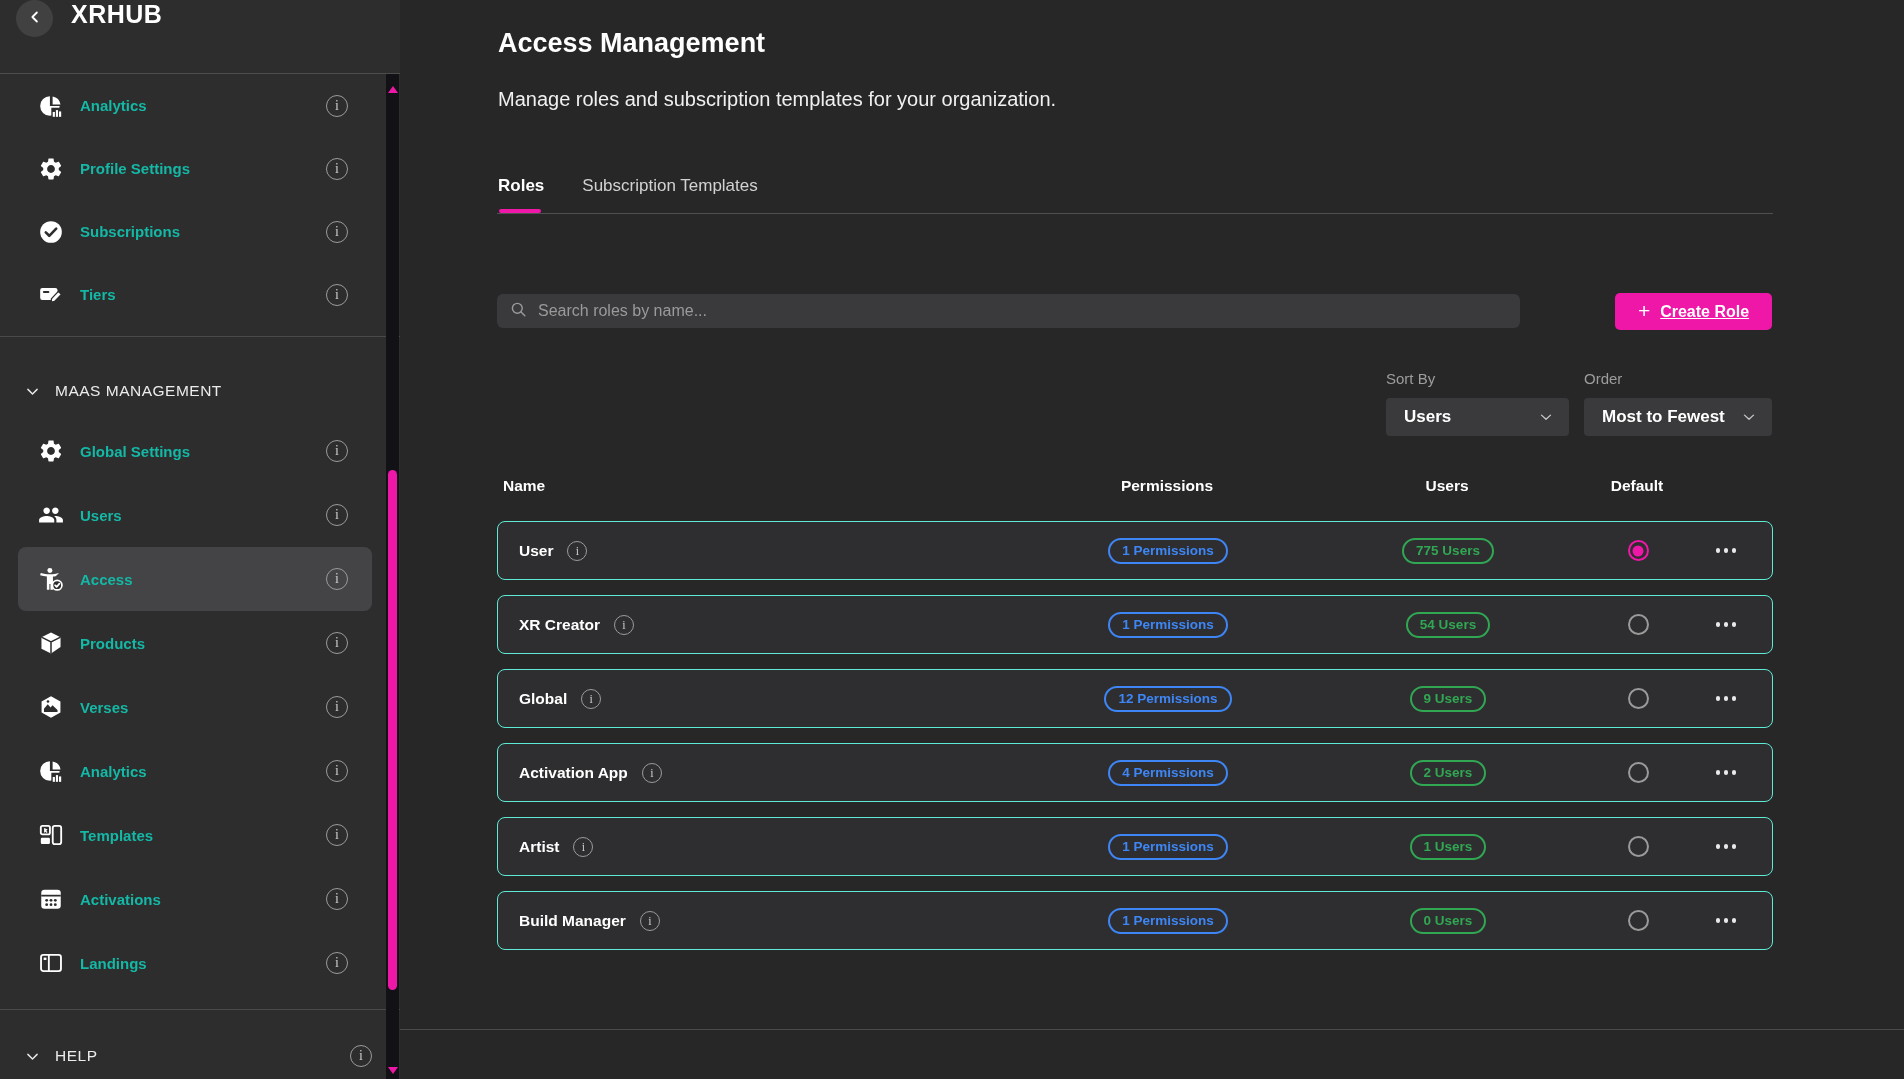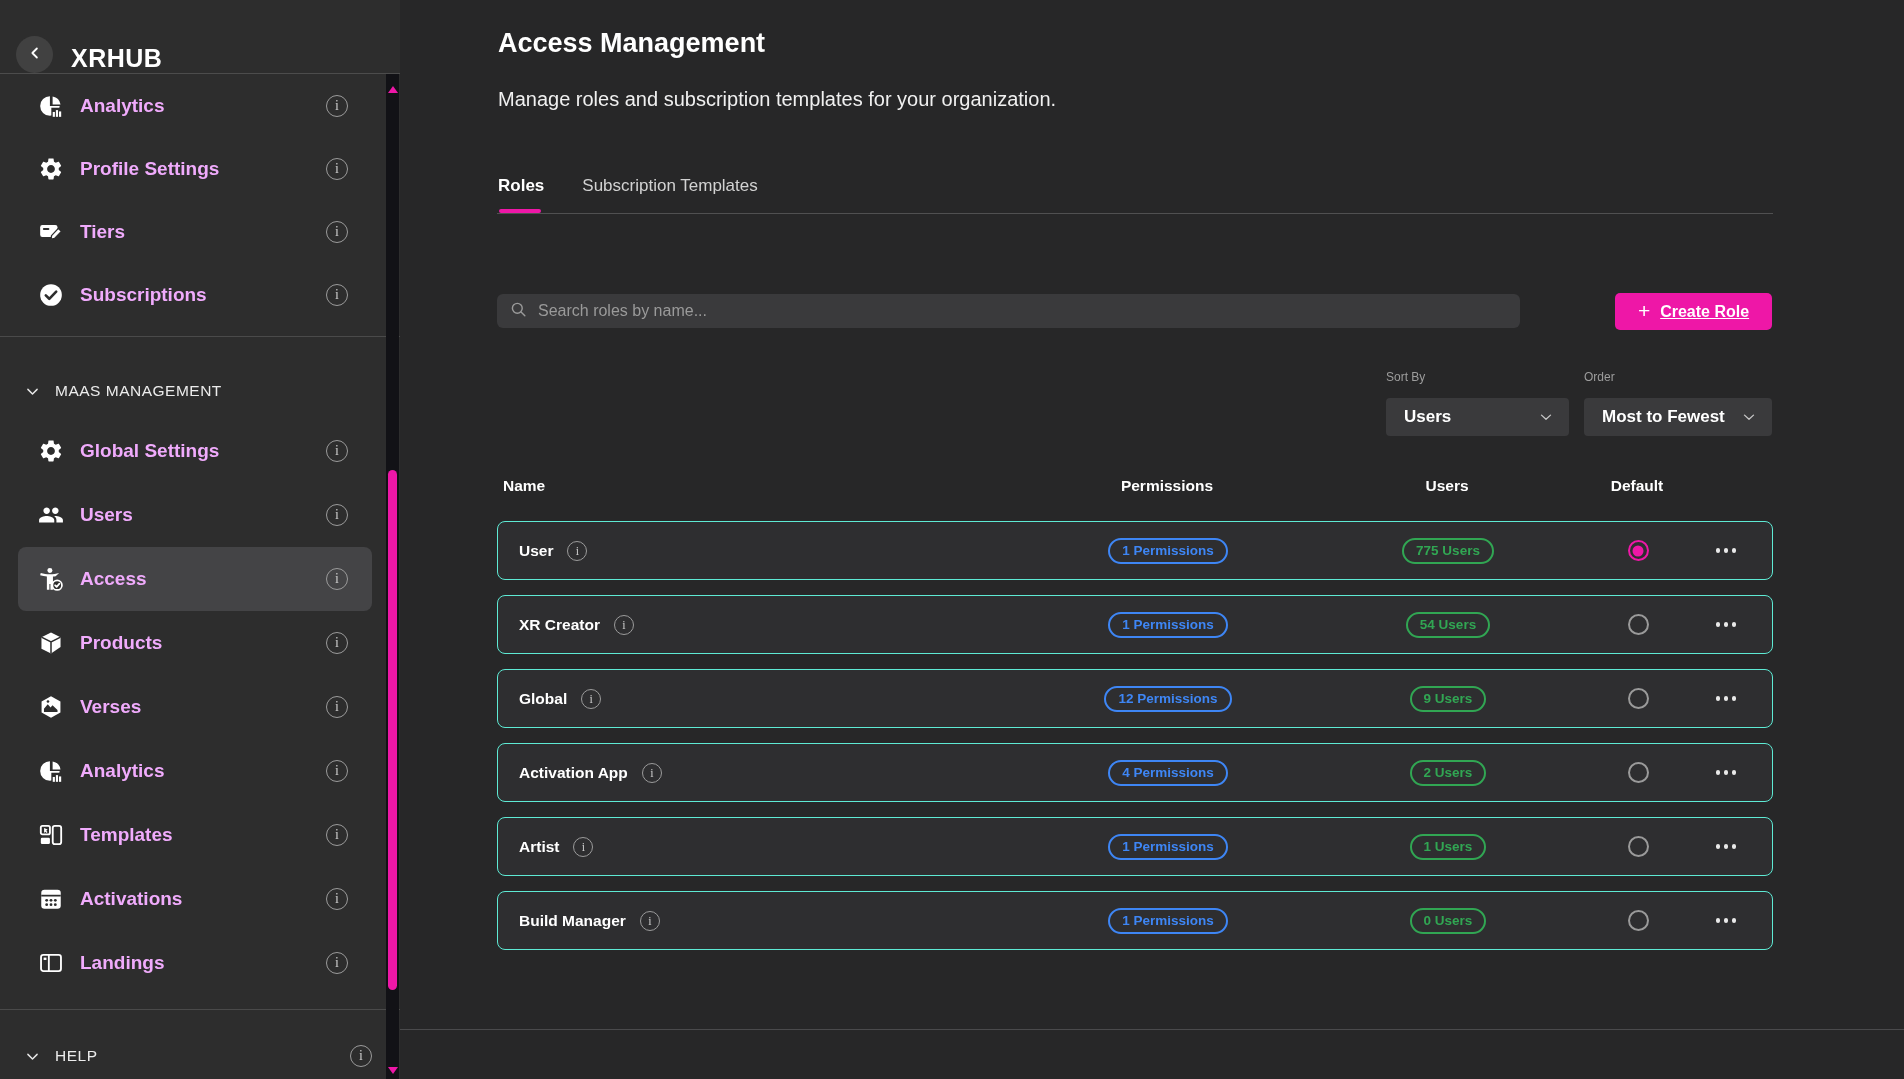--- a/index.html
+++ b/index.html
@@ -6,29 +6,29 @@
     --accent:#ee17a7;
     --blue:#3e86f5;
     --green:#31a653;
   }
   *{box-sizing:border-box;margin:0;padding:0;}
   body{background:#1a1a1a;font-family:"Liberation Sans",sans-serif;}
   .app{position:relative;width:1904px;height:1079px;background:#272728;overflow:hidden;color:#fff;}
 
   
   .sidebar{position:absolute;left:0;top:0;width:400px;height:1079px;background:#2d2d2d;}
-  .sb-header{height:74px;border-bottom:1px solid #4c4c4c;display:flex;align-items:flex-end;padding-left:16px;gap:18px;}
+  .sb-header{height:74px;border-bottom:1px solid #4c4c4c;display:flex;align-items:flex-start;padding-left:16px;gap:18px;}
   .back-btn{width:37px;height:37px;border-radius:50%;background:#414141;display:flex;align-items:center;justify-content:center;cursor:pointer;flex:0 0 37px;}
   .logo{font-size:25px;font-weight:700;letter-spacing:.5px;color:#fff;}
   .sb-item{height:63px;display:flex;align-items:center;margin:0 28px 0 18px;padding:0 24px 0 20px;gap:16px;border-radius:8px;cursor:pointer;}
   .sb-maas .sb-item{height:64px;}
   .sb-item.selected{background:#444446;}
   .sb-icon{width:26px;height:26px;flex:0 0 26px;display:flex;align-items:center;justify-content:center;}
   .sb-icon svg{width:26px;height:26px;}
-  .sb-item .lbl{font-size:19px;font-weight:700;color:#f0abfc;white-space:nowrap;}
+  .sb-item .lbl{font-size:15px;font-weight:700;color:#14b8a6;white-space:nowrap;}
   .info{margin-left:auto;width:22px;height:22px;flex:0 0 22px;border:1.5px solid #9b9b9b;border-radius:50%;color:#cccccc;display:flex;align-items:center;justify-content:center;cursor:pointer;}
   .info::before{content:"i";font-family:"Liberation Serif",serif;font-size:14px;line-height:1;}
   .sb-divider{height:1px;background:#4a4a4a;margin-top:10px;}
   .sb-divider.second{margin-top:14px;}
   .sb-section{display:flex;align-items:center;height:56px;margin:26px 28px 0 24px;gap:14px;cursor:pointer;}
   .sb-section.help{margin-top:18px;}
   .sb-section .sec-lbl{font-size:15.5px;color:#ececec;letter-spacing:.5px;}
   .chev{display:flex;align-items:center;}
 
   
@@ -49,21 +49,21 @@
   .tab-underline{position:absolute;left:99px;top:209px;width:42px;height:4px;background:var(--accent);border-radius:2px;}
   .tabs-divider{position:absolute;left:97px;top:213px;width:1276px;height:1px;background:#505051;}
 
   .searchbar{position:absolute;left:97px;top:294px;width:1023px;height:34px;background:#3a3a3c;border-radius:6px;display:flex;align-items:center;padding:0 12px;gap:10px;}
   .searchbar input{flex:1;background:transparent;border:none;outline:none;color:#e8e8e8;font-size:16px;font-family:"Liberation Sans",sans-serif;}
   .searchbar input::placeholder{color:#9a9a9a;}
   .create-btn{position:absolute;left:1215px;top:293px;width:157px;height:37px;background:var(--accent);border:none;border-radius:5px;color:#fff;display:flex;align-items:center;justify-content:center;gap:10px;cursor:pointer;}
   .create-btn .plus{font-size:21px;font-weight:400;line-height:1;margin-top:-2px;}
   .create-btn .txt{font-size:16px;font-weight:700;font-family:"Liberation Sans",sans-serif;text-decoration:underline;}
 
-  .filter-label{position:absolute;top:370px;font-size:12px;color:#9d9d9d;}
+  .filter-label{position:absolute;top:370px;font-size:15px;color:#9d9d9d;}
   .filter-label.sort{left:986px;}
   .filter-label.order{left:1184px;}
   .dropdown{position:absolute;top:398px;height:38px;background:#3a3a3c;border-radius:4px;display:flex;align-items:center;padding:0 14px 0 18px;cursor:pointer;}
   .dropdown.sort{left:986px;width:183px;}
   .dropdown.order{left:1184px;width:188px;}
   .dropdown .val{font-size:17px;font-weight:600;color:#fff;flex:1;white-space:nowrap;}
   .dropdown svg{flex:0 0 18px;}
 
   .thead{position:absolute;left:97px;top:477px;width:1276px;display:grid;grid-template-columns:540px 260px 300px 80px 96px;align-items:center;}
   .th{font-size:15.5px;font-weight:700;color:#fff;}
@@ -127,37 +127,37 @@
               <path fill="#fff" d="M19.14 12.94c.04-.3.06-.61.06-.94 0-.32-.02-.64-.07-.94l2.03-1.58c.18-.14.23-.41.12-.61l-1.92-3.32c-.12-.22-.37-.29-.59-.22l-2.39.96c-.5-.38-1.03-.7-1.62-.94l-.36-2.54c-.04-.24-.24-.41-.48-.41h-3.84c-.24 0-.43.17-.47.41l-.36 2.54c-.59.24-1.13.57-1.62.94l-2.39-.96c-.22-.08-.47 0-.59.22L2.74 8.87c-.12.21-.08.47.12.61l2.03 1.58c-.05.3-.09.63-.09.94s.02.64.07.94l-2.03 1.58c-.18.14-.23.41-.12.61l1.92 3.32c.12.22.37.29.59.22l2.39-.96c.5.38 1.03.7 1.62.94l.36 2.54c.05.24.24.41.48.41h3.84c.24 0 .44-.17.47-.41l.36-2.54c.59-.24 1.13-.56 1.62-.94l2.39.96c.22.08.47 0 .59-.22l1.92-3.32c.12-.22.07-.47-.12-.61l-2.01-1.58zM12 15.6c-1.98 0-3.6-1.62-3.6-3.6s1.62-3.6 3.6-3.6 3.6 1.62 3.6 3.6-1.62 3.6-3.6 3.6z"></path>
             </svg>
           </span>
     <span class="lbl">Profile Settings</span>
     <span class="info"></span>
   </div>
 
   <div class="sb-item">
     <span class="sb-icon">
             <svg viewBox="0 0 24 24">
+              <circle cx="12" cy="12" r="10" fill="#fff"></circle>
+              <path d="M7.2 12.3l3.2 3.2 6.4-6.6" stroke="#2d2d2d" stroke-width="2.4" fill="none" stroke-linecap="round" stroke-linejoin="round"></path>
+            </svg>
+          </span>
+    <span class="lbl">Subscriptions</span>
+    <span class="info"></span>
+  </div>
+
+  <div class="sb-item">
+    <span class="sb-icon">
+            <svg viewBox="0 0 24 24">
               <rect x="2" y="5.5" width="16" height="11" rx="2" fill="#fff"></rect>
               <rect x="4.5" y="8.3" width="6" height="1.8" rx=".9" fill="#2d2d2d"></rect>
               <path d="M12.5 15.3l6.3-6.6 2.8 2.7-6.3 6.6-3.2.7z" fill="#fff" stroke="#2d2d2d" stroke-width="1.2"></path>
             </svg>
           </span>
     <span class="lbl">Tiers</span>
-    <span class="info"></span>
-  </div>
-
-  <div class="sb-item">
-    <span class="sb-icon">
-            <svg viewBox="0 0 24 24">
-              <circle cx="12" cy="12" r="10" fill="#fff"></circle>
-              <path d="M7.2 12.3l3.2 3.2 6.4-6.6" stroke="#2d2d2d" stroke-width="2.4" fill="none" stroke-linecap="round" stroke-linejoin="round"></path>
-            </svg>
-          </span>
-    <span class="lbl">Subscriptions</span>
     <span class="info"></span>
   </div>
 </nav>
 
     <div class="sb-divider"></div>
 
     <div class="sb-section">
       <span class="chev">
         <svg width="17" height="17" viewBox="0 0 24 24">
             <polyline points="5.5 9 12 15.5 18.5 9" fill="none" stroke="#e8e8e8" stroke-width="2" stroke-linecap="round" stroke-linejoin="round"></polyline>

